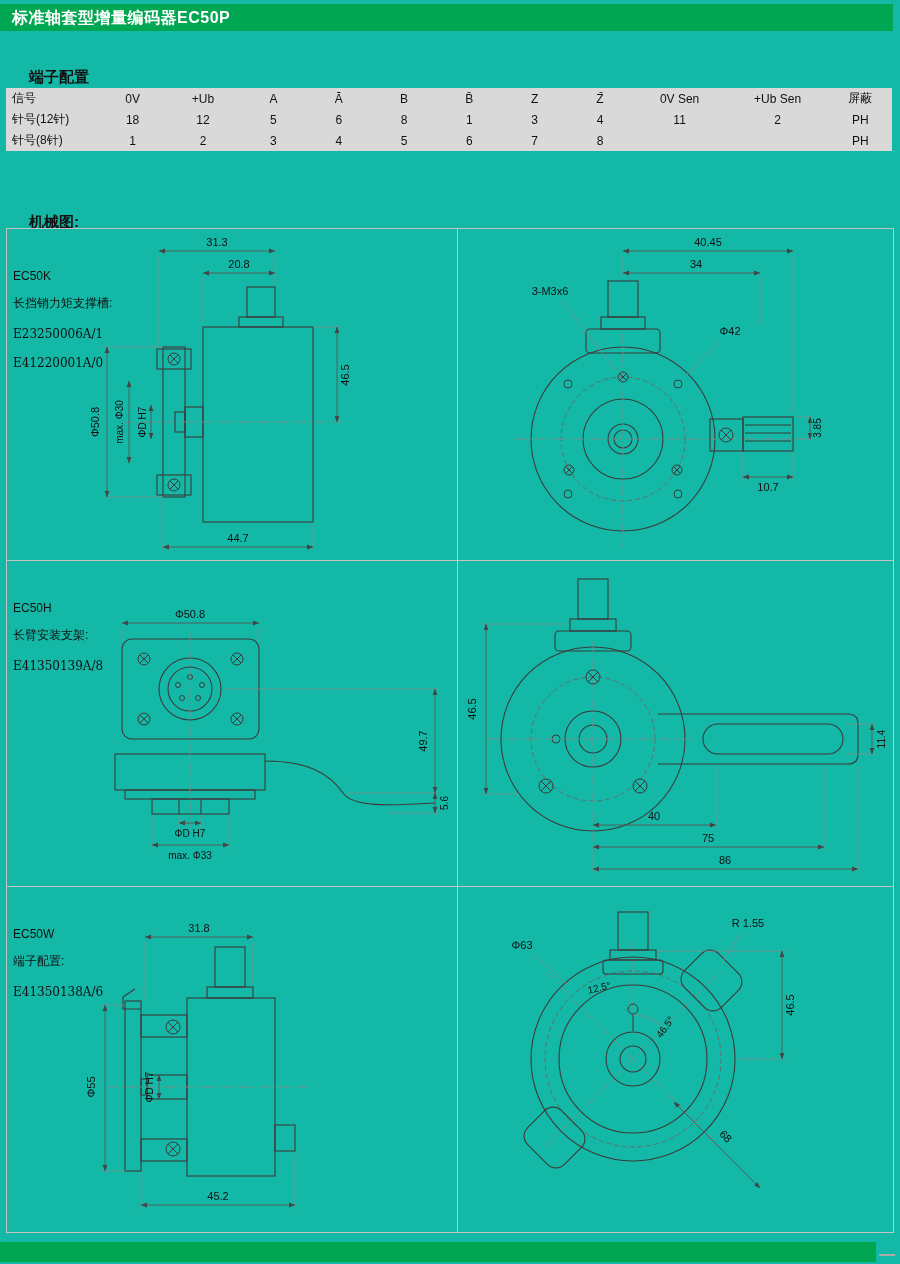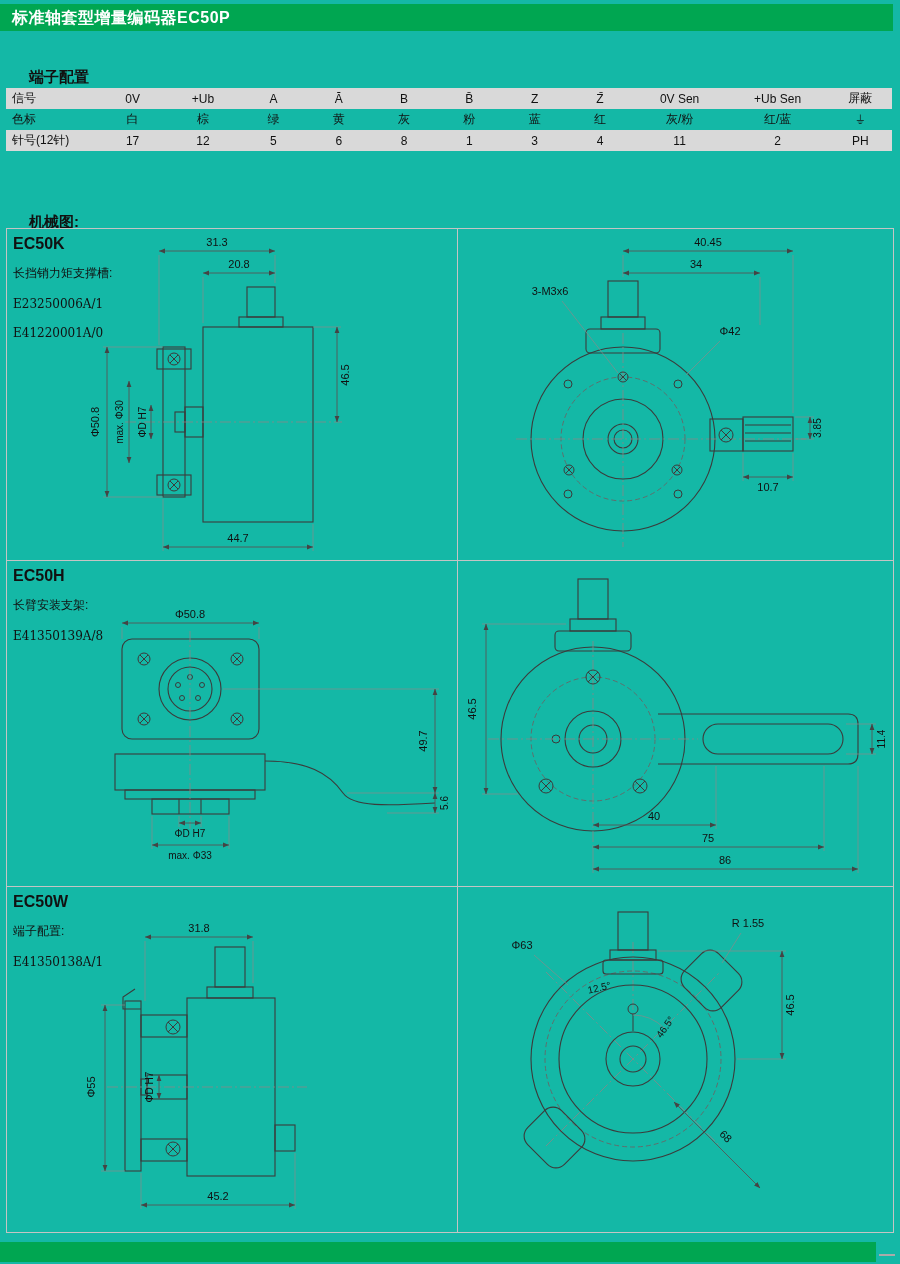--- a/index.html
+++ b/index.html
@@ -21,21 +21,21 @@
   table.tbl tr.striped{background:#d9d9d9;}
 
   .mech{position:absolute;left:6px;top:228px;width:886px;border:1px solid #c4c4c4;}
   .mrow{display:flex;border-bottom:1px solid #c4c4c4;}
   .mrow:last-child{border-bottom:none;}
   .mcell{position:relative;}
   .mcell.l{width:450px;border-right:1px solid #c4c4c4;}
   .mcell.r{width:435px;}
 
   .lblblock{position:absolute;left:6px;top:6px;z-index:2;}
-  .model{font-size:16px;font-weight:bold;}
+  .model{font-size:12px;font-weight:normal;margin-top:34px;}
   .desc{font-size:12px;margin-top:12px;}
   .part{font-size:12px;font-family:"DejaVu Serif",serif;margin-top:15px;}
 
   svg.draw{display:block;}
   .ln{fill:none;stroke:#3b3b3b;stroke-width:1.1;}
   .scr{fill:none;stroke:#3b3b3b;stroke-width:1;}
   .dim{stroke:#555;stroke-width:0.9;}
   .ext{stroke:#8a8a8a;stroke-width:0.7;fill:none;}
   .cl{stroke:#888;stroke-width:0.8;stroke-dasharray:11 3 2 3;}
   .dsh{fill:none;stroke:#666;stroke-width:0.9;stroke-dasharray:5 3;}
@@ -87,46 +87,46 @@
         <td>A</td>
         <td>Ā</td>
         <td>B</td>
         <td>B̄</td>
         <td>Z</td>
         <td>Z̄</td>
         <td>0V Sen</td>
         <td>+Ub Sen</td>
         <td>屏蔽</td>
       </tr>
-      <tr>
-        <td class="lbl">色标</td>
-        <td>白</td>
-        <td>棕</td>
-        <td>绿</td>
-        <td>黄</td>
-        <td>灰</td>
-        <td>粉</td>
-        <td>蓝</td>
-        <td>红</td>
-        <td>灰/粉</td>
-        <td>红/蓝</td>
-        <td>⏚</td>
-      </tr>
       <tr class="striped">
         <td class="lbl">针号(12针)</td>
-        <td>17</td>
+        <td>18</td>
         <td>12</td>
         <td>5</td>
         <td>6</td>
         <td>8</td>
         <td>1</td>
         <td>3</td>
         <td>4</td>
         <td>11</td>
         <td>2</td>
+        <td>PH</td>
+      </tr>
+      <tr class="striped">
+        <td class="lbl">针号(8针)</td>
+        <td>1</td>
+        <td>2</td>
+        <td>3</td>
+        <td>4</td>
+        <td>5</td>
+        <td>6</td>
+        <td>7</td>
+        <td>8</td>
+        <td></td>
+        <td></td>
         <td>PH</td>
       </tr>
     </tbody>
   </table>
 
   <h2 class="sec mech-title">机械图:</h2>
 
   <div class="mech">
 
     <div class="mrow">
@@ -356,21 +356,21 @@
           </g>
         </svg>
       </div>
     </div>
 
     <div class="mrow">
       <div class="mcell l">
         <div class="lblblock">
           <div class="model">EC50W</div>
           <div class="desc">端子配置:</div>
-          <div class="part">E41350138A/1</div>
+          <div class="part">E41350138A/6</div>
         </div>
         <svg class="draw" width="450" height="345" viewBox="0 0 450 345">
           <g>
             <line class="ext" x1="138" y1="54" x2="138" y2="114"></line>
             <line class="ext" x1="246" y1="54" x2="246" y2="96"></line>
             <line class="dim" x1="138" y1="50" x2="246" y2="50" marker-start="url(#arr)" marker-end="url(#arr)"></line>
             <text class="dt" x="192" y="45">31.8</text>
           </g>
           <g>
             <rect class="ln" x="208" y="60" width="30" height="40"></rect>

